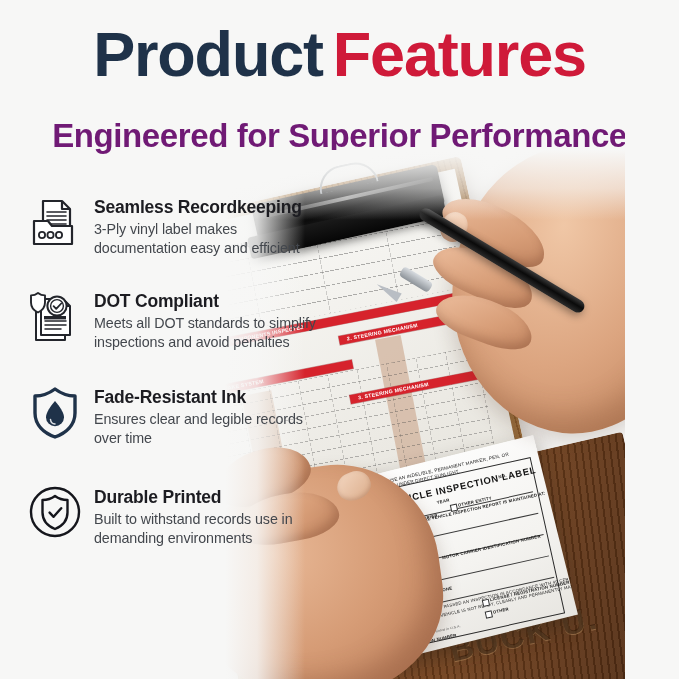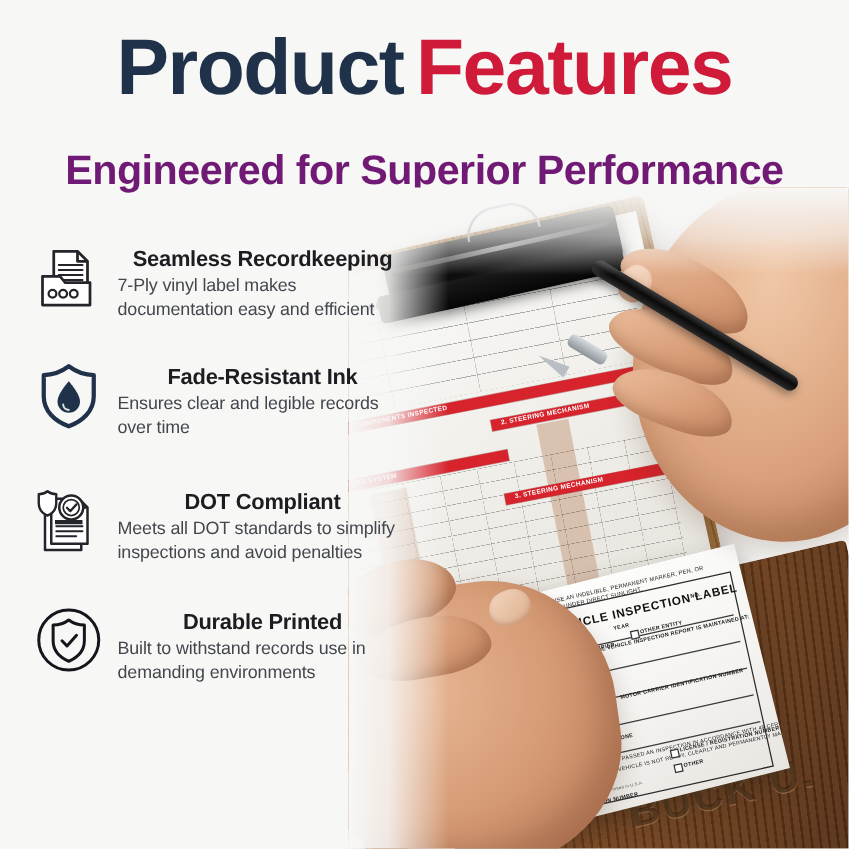--- a/index.html
+++ b/index.html
@@ -2,21 +2,21 @@
 <html><head>
 <meta charset="utf-8">
 <style>
   html,body{margin:0;padding:0;}
   body{
     width:679px;height:679px;overflow:hidden;
     background:#f7f7f6;
     font-family:"Liberation Sans", sans-serif;
     position:relative;
   }
-  .stage{position:absolute;inset:0;width:679px;height:679px;overflow:hidden;background:#f7f7f6;}
+  .stage{position:absolute;inset:0;width:625px;height:679px;overflow:hidden;background:#f7f7f6;}
 
   
   .headline{
     position:absolute;top:22px;left:0;width:679px;text-align:center;
     font-size:63px;font-weight:700;letter-spacing:-1.2px;line-height:1.04;
     white-space:nowrap;
   }
   .headline .w1{color:#1f3249;}
   .headline .w2{color:#cf1a39;margin-left:10px;}
 
@@ -26,21 +26,21 @@
     white-space:nowrap;
   }
 
   
   .features{position:absolute;left:22px;top:193px;width:320px;z-index:6;}
   .feature{display:flex;align-items:flex-start;margin-bottom:24px;}
   .feat-icon{width:66px;min-width:66px;height:70px;display:flex;align-items:flex-start;justify-content:center;padding-top:2px;}
   .feat-text{padding-left:6px;padding-top:4px;}
   .feat-title{
     font-size:17.5px;font-weight:700;color:#1c1c21;letter-spacing:-0.2px;
-    margin:0 0 3px 0;line-height:1.15;text-align:center;
+    margin:0 0 3px 0;line-height:1.15;
   }
   .feat-desc{
     font-size:14.3px;color:#43474d;line-height:1.33;letter-spacing:-0.1px;
     max-width:232px;
   }
 
   
   .f0{margin-bottom:22px;}
   .f1{margin-bottom:28px;}
   .f2{margin-bottom:24px;}
@@ -295,35 +295,21 @@
             <line x1="18" y1="33" x2="32" y2="33"></line>
           </g>
           <path d="M5 26 h14 l4 5 h20 v18 h-38 z" fill="#ffffff" stroke="#23252b" stroke-width="2.2" stroke-linejoin="round"></path>
           <circle cx="13" cy="40" r="3.1" fill="none" stroke="#23252b" stroke-width="1.8"></circle>
           <circle cx="21.5" cy="40" r="3.1" fill="none" stroke="#23252b" stroke-width="1.8"></circle>
           <circle cx="30" cy="40" r="3.1" fill="none" stroke="#23252b" stroke-width="1.8"></circle>
         </svg>
       </div>
       <div class="feat-text">
         <div class="feat-title">Seamless Recordkeeping</div>
-        <div class="feat-desc">7-Ply vinyl label makes documentation easy and efficient</div>
-      </div>
-    </div>
-
-    <div class="feature f1">
-      <div class="feat-icon">
-        <svg width="52" height="56" viewBox="0 0 52 56">
-          <path d="M26 4 C18 10 10 11 6 11 v17 c0 12 9 20 20 24 c11 -4 20 -12 20 -24 v-17 c-4 0 -12 -1 -20 -7 z" fill="none" stroke="#1f3249" stroke-width="3.4" stroke-linejoin="round"></path>
-          <path d="M26 16 c0 0 -9 10 -9 16.2 a9 9 0 0 0 18 0 C35 26 26 16 26 16 z" fill="#1f3249"></path>
-          <path d="M21.5 34.5 a5 5 0 0 0 4.5 4.5" fill="none" stroke="#ffffff" stroke-width="1.5" stroke-linecap="round" opacity="0.85"></path>
-        </svg>
-      </div>
-      <div class="feat-text">
-        <div class="feat-title">Fade-Resistant Ink</div>
-        <div class="feat-desc">Ensures clear and legible records over time</div>
+        <div class="feat-desc">3-Ply vinyl label makes documentation easy and efficient</div>
       </div>
     </div>
 
     <div class="feature f2">
       <div class="feat-icon">
         <svg width="56" height="58" viewBox="0 0 56 58">
           <path d="M9 15 h22 l7 7 v29 h-29 z" fill="#ffffff" stroke="#23252b" stroke-width="2" stroke-linejoin="round"></path>
           <path d="M14 10 h22 l7 7 v29 h-29 z" fill="#ffffff" stroke="#23252b" stroke-width="2" stroke-linejoin="round"></path>
           <path d="M36 10 v7 h7" fill="none" stroke="#23252b" stroke-width="2" stroke-linejoin="round"></path>
           <g stroke="#23252b" stroke-width="1.5" stroke-linecap="round">
@@ -337,20 +323,34 @@
           <path d="M26.6 17.2 l2.6 2.7 l5 -5.4" fill="none" stroke="#23252b" stroke-width="1.8" stroke-linecap="round" stroke-linejoin="round"></path>
           <path d="M11 4 C8.5 6 5.5 6.4 4 6.4 v7.2 c0 5 3.4 8.3 7 9.9 c3.6 -1.6 7 -4.9 7 -9.9 V6.4 c-1.5 0 -4.5 -0.4 -7 -2.4 z" fill="#ffffff" stroke="#23252b" stroke-width="1.9" stroke-linejoin="round"></path>
         </svg>
       </div>
       <div class="feat-text">
         <div class="feat-title">DOT Compliant</div>
         <div class="feat-desc">Meets all DOT standards to simplify inspections and avoid penalties</div>
       </div>
     </div>
 
+    <div class="feature f1">
+      <div class="feat-icon">
+        <svg width="52" height="56" viewBox="0 0 52 56">
+          <path d="M26 4 C18 10 10 11 6 11 v17 c0 12 9 20 20 24 c11 -4 20 -12 20 -24 v-17 c-4 0 -12 -1 -20 -7 z" fill="none" stroke="#1f3249" stroke-width="3.4" stroke-linejoin="round"></path>
+          <path d="M26 16 c0 0 -9 10 -9 16.2 a9 9 0 0 0 18 0 C35 26 26 16 26 16 z" fill="#1f3249"></path>
+          <path d="M21.5 34.5 a5 5 0 0 0 4.5 4.5" fill="none" stroke="#ffffff" stroke-width="1.5" stroke-linecap="round" opacity="0.85"></path>
+        </svg>
+      </div>
+      <div class="feat-text">
+        <div class="feat-title">Fade-Resistant Ink</div>
+        <div class="feat-desc">Ensures clear and legible records over time</div>
+      </div>
+    </div>
+
     <div class="feature">
       <div class="feat-icon">
         <svg width="54" height="54" viewBox="0 0 54 54">
           <circle cx="27" cy="27" r="24" fill="none" stroke="#15161c" stroke-width="2.4"></circle>
           <path d="M27 11 C22.5 14.4 17 15 14.5 15 v12.4 c0 8.4 6 13.8 12.5 16.6 c6.5 -2.8 12.5 -8.2 12.5 -16.6 V15 C37 15 31.5 14.4 27 11 z" fill="none" stroke="#15161c" stroke-width="2.4" stroke-linejoin="round"></path>
           <path d="M21.6 27.6 l4 4.2 l7.6 -8.6" fill="none" stroke="#15161c" stroke-width="2.4" stroke-linecap="round" stroke-linejoin="round"></path>
         </svg>
       </div>
       <div class="feat-text">
         <div class="feat-title">Durable Printed</div>

